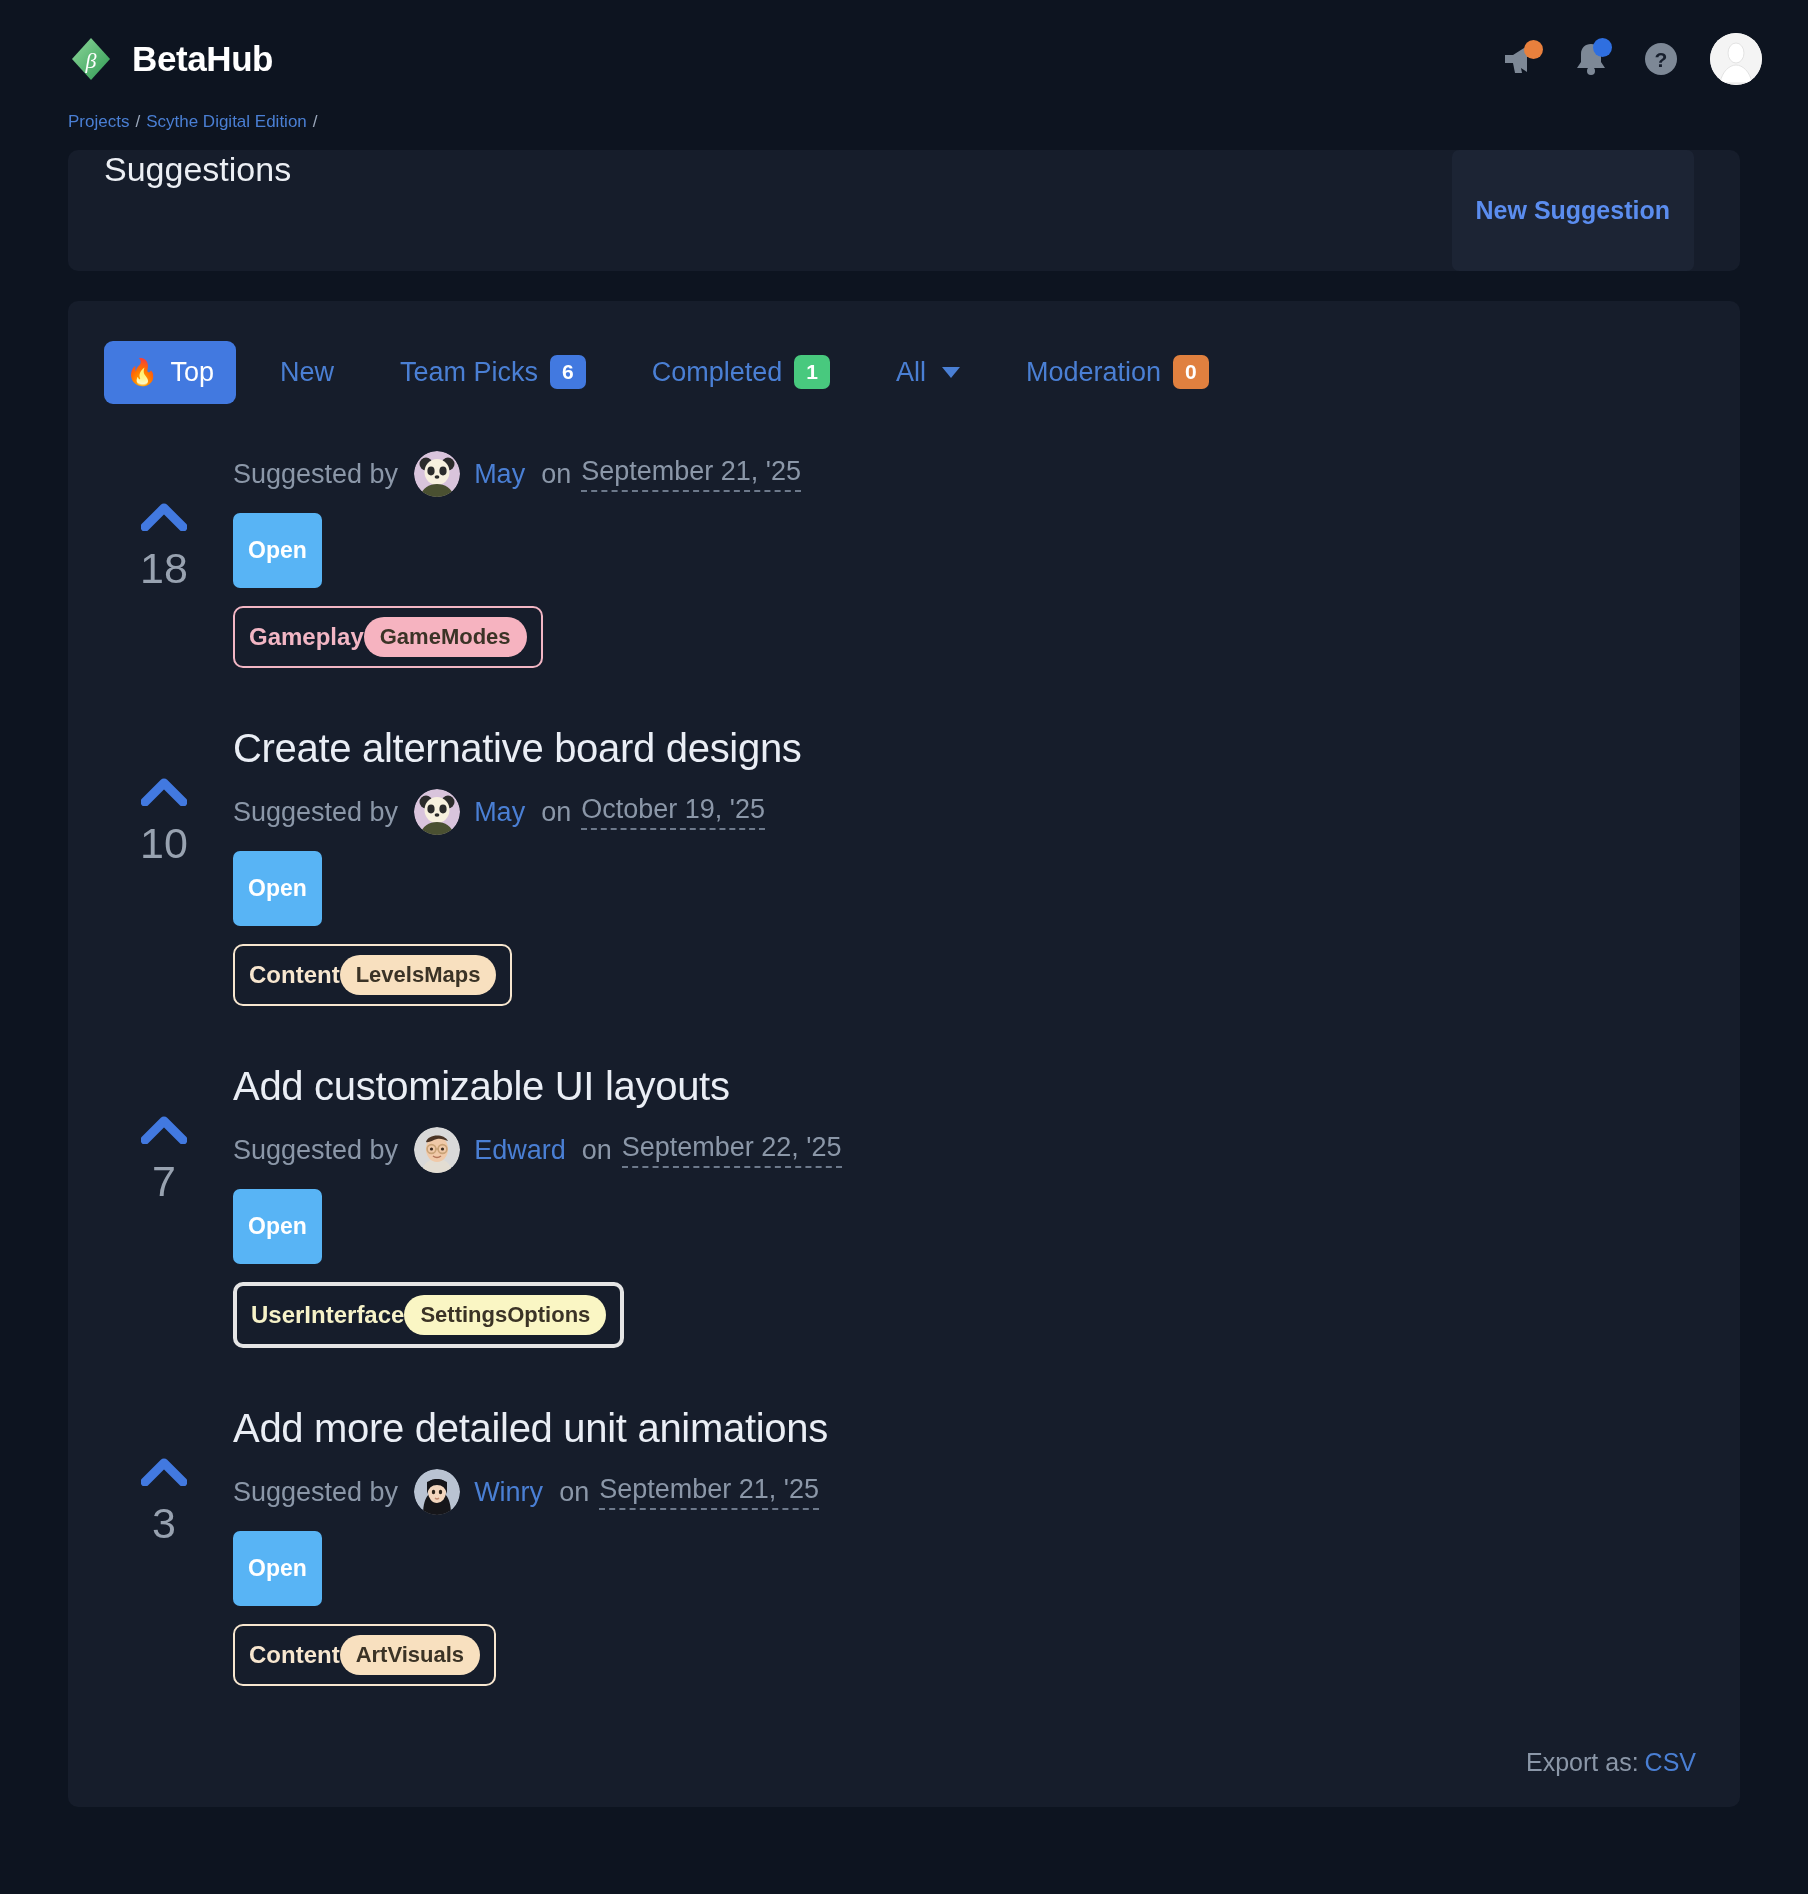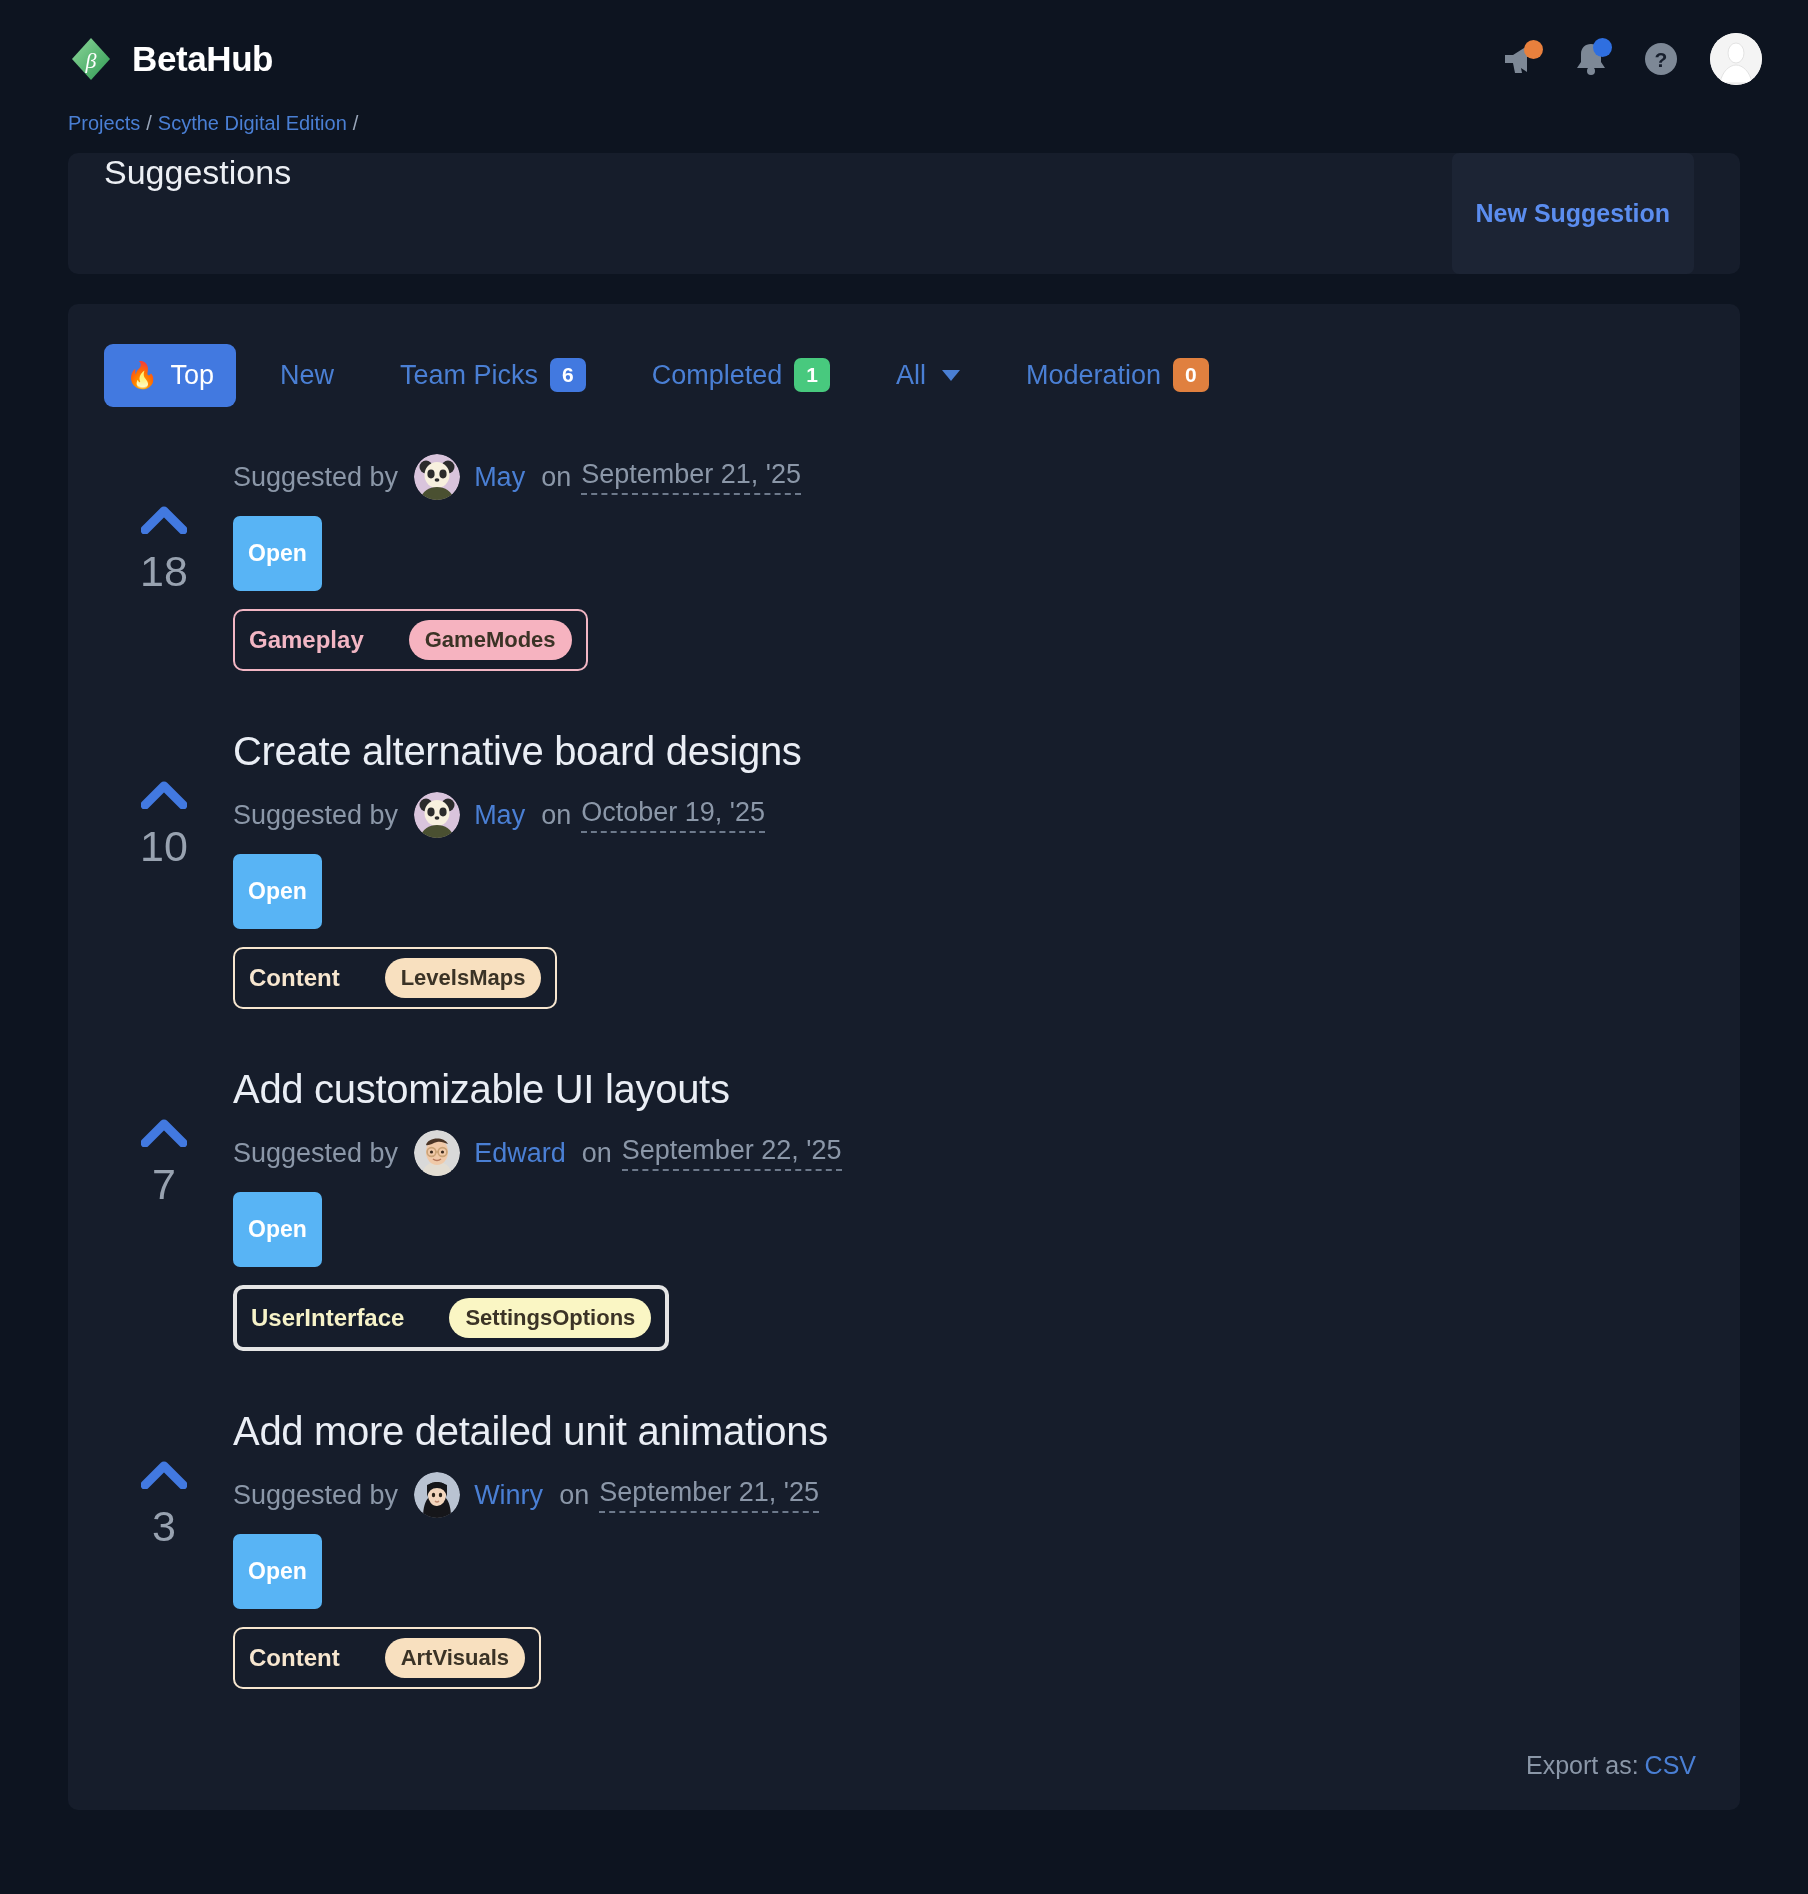--- a/index.html
+++ b/index.html
@@ -37,21 +37,21 @@
     width: 52px; height: 52px; border-radius: 50%;
     background: #f2f2f2;
     overflow: hidden;
     position: relative;
     cursor: pointer;
   }
 
   
   .breadcrumb {
     padding: 0 0 0 68px;
-    font-size: 20px;
+    font-size: 17px;
     color: #8494ab;
     margin-top: -6px;
     margin-bottom: 18px;
     white-space: nowrap;
   }
   .breadcrumb a { color: #4a7fd4; text-decoration: none; cursor: pointer; }
   .breadcrumb .sep { color: #9aa7ba; margin: 0 6px; }
 
   
   .panel {
@@ -213,21 +213,20 @@
   .tag-cat {
     font-size: 24px;
     font-weight: bold;
   }
   .tag-sub {
     font-size: 22px;
     font-weight: bold;
     color: #3b3326;
     border-radius: 20px;
     padding: 7px 16px;
-    margin-left: 45px;
   }
 
   
   .export-row {
     text-align: right;
     font-size: 25px;
     color: #8b97a8;
     padding: 22px 8px 6px 0;
   }
   .export-row a { color: #4a7fd4; text-decoration: none; cursor: pointer; margin-left: 6px; }

